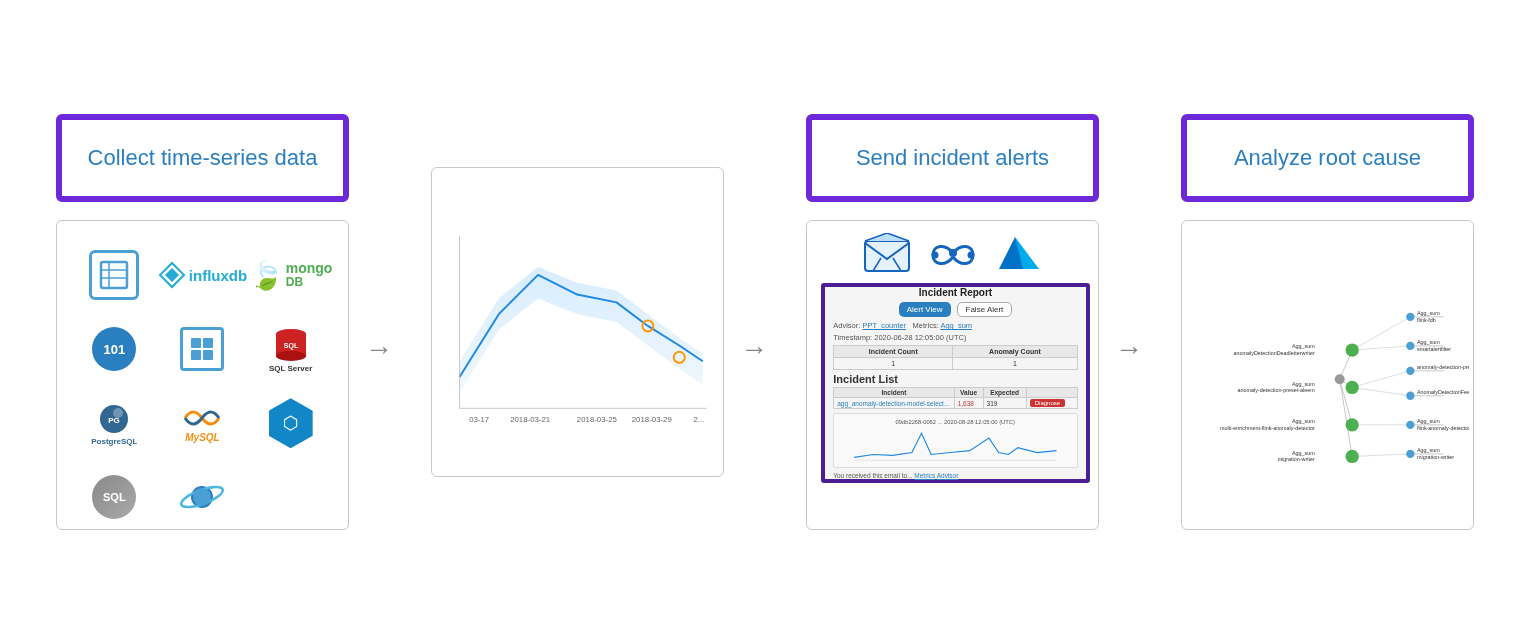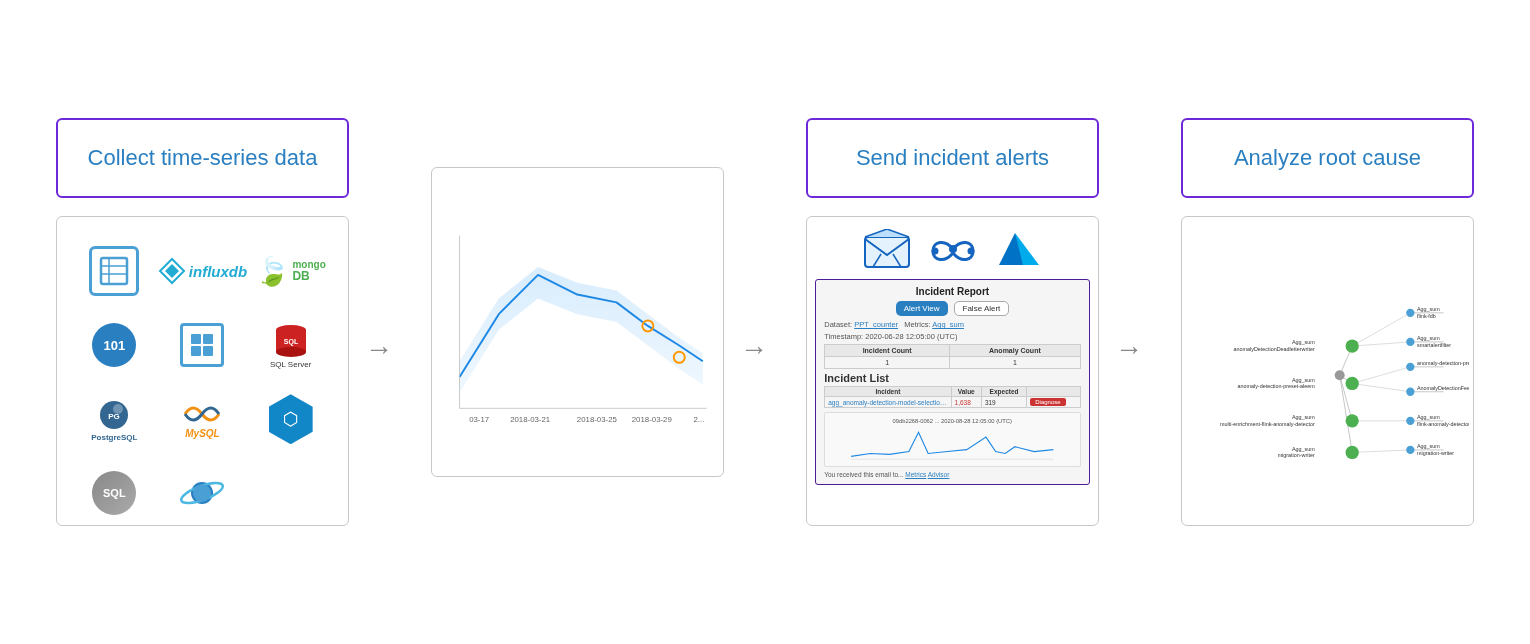--- a/index.html
+++ b/index.html
@@ -20,21 +20,21 @@
       padding: 20px 40px;
       width: 100%;
     }
     .step {
       display: flex;
       flex-direction: column;
       align-items: center;
       flex: 1;
     }
     .step-label-box {
-      border: 2px solid #6d28d9;
+      border: 6px solid #6d28d9;
       border-radius: 6px;
       padding: 24px 20px;
       text-align: center;
       background: #ffffff;
       width: 90%;
       margin-bottom: 18px;
       min-height: 72px;
       display: flex;
       align-items: center;
       justify-content: center;
@@ -91,25 +91,26 @@
     .icon-dashboard { border: 3px solid #4a9fd4; border-radius: 4px; width: 44px; height: 44px; display: flex; align-items: center; justify-content: center; color: #4a9fd4; font-size: 18px; }
     .incident-icons-row {
       display: flex;
       justify-content: center;
       gap: 18px;
       margin-bottom: 10px;
       margin-top: 4px;
     }
     .incident-report-box {
       background: #f5f5f5;
-      border: 1px solid #4c1d95;
+      border: 4px solid #4c1d95;
       border-radius: 3px;
-      padding: 6px 8px;
+      padding: 0 8px;
       font-size: 8px;
       color: #333;
+      margin-left: 6px;
     }
     .report-title { font-size: 10px; font-weight: bold; text-align: center; color: #222; margin-bottom: 4px; }
     .btn-row { display: flex; gap: 6px; margin-bottom: 4px; justify-content: center; }
     .btn-sm { background: #2a7fc1; color: white; border: none; border-radius: 5px; padding: 2px 8px; font-size: 8px; cursor: pointer; }
     .btn-sm.outline { background: #fff; color: #333; border: 1px solid #aaa; }
     .report-info { color: #555; font-size: 7.5px; margin-bottom: 3px; }
     .report-info a { color: #2a7fc1; text-decoration: underline; }
     .report-table { width: 100%; border-collapse: collapse; margin-bottom: 3px; }
     .report-table th { background: #e8e8e8; font-size: 7px; padding: 2px 4px; text-align: center; border: 1px solid #ccc; }
     .report-table td { font-size: 7px; padding: 2px 4px; text-align: center; border: 1px solid #ccc; }
@@ -158,28 +159,28 @@
               <line x1="10" y1="2" x2="10" y2="28" stroke="#4a9fd4" stroke-width="1.5"></line>
             </svg>
           </div>
         </div>
         <div class="logo-item">
           <div style="display:flex;align-items:center;gap:3px;">
             <svg width="28" height="28" viewBox="0 0 28 28">
               <polygon points="14,2 26,14 14,26 2,14" fill="none" stroke="#22acd4" stroke-width="2"></polygon>
               <polygon points="14,7 21,14 14,21 7,14" fill="#22acd4"></polygon>
             </svg>
-            <span style="color:#22acd4;font-style:italic;font-size:15px;font-weight:bold;">influxdb</span>
+            <span style="color:#22acd4;font-size:15px;font-weight:bold;">influxdb</span>
           </div>
         </div>
 
         <div class="logo-item" style="flex-direction:row;gap:2px;">
           <span style="color:#4caf50;font-size:28px;">🍃</span>
           <div style="display:flex;flex-direction:column;align-items:flex-start;">
-            <span style="color:#4caf50;font-size:10px;font-weight:bold;line-height:1.1;">mongo</span>
+            <span style="color:#4caf50;font-size:14px;font-weight:bold;line-height:1.1;">mongo</span>
             <span style="color:#4caf50;font-size:12px;font-weight:bold;line-height:1.1;">DB</span>
           </div>
         </div>
         <div class="logo-item">
           <div class="icon-101">101</div>
         </div>
         <div class="logo-item">
           <div class="icon-dashboard">
             <svg width="26" height="26" viewBox="0 0 26 26">
               <rect x="2" y="2" width="10" height="10" fill="#4a9fd4" rx="1"></rect>
@@ -190,21 +191,21 @@
           </div>
         </div>
 
         <div class="logo-item" style="align-items:center;">
           <svg width="38" height="38" viewBox="0 0 38 38">
             <ellipse cx="19" cy="8" rx="15" ry="5" fill="#cc2222"></ellipse>
             <rect x="4" y="8" width="30" height="22" fill="#cc2222"></rect>
             <ellipse cx="19" cy="30" rx="15" ry="5" fill="#aa1111"></ellipse>
             <text x="19" y="22" font-size="7" fill="white" text-anchor="middle" font-weight="bold">SQL</text>
           </svg>
-          <span style="font-size:8px;color:#333;font-weight:normal;">SQL Server</span>
+          <span style="font-size:8px;color:#333;font-weight:bold;">SQL Server</span>
         </div>
         <div class="logo-item" style="align-items:center;">
           <svg width="36" height="36" viewBox="0 0 36 36">
             <circle cx="18" cy="18" r="14" fill="#336791"></circle>
             <circle cx="22" cy="12" r="5" fill="#fff" opacity="0.3"></circle>
             <text x="18" y="22" font-size="8" fill="white" text-anchor="middle" font-weight="bold">PG</text>
           </svg>
           <span style="font-size:8px;color:#336791;font-weight:bold;">PostgreSQL</span>
         </div>
         <div class="logo-item" style="align-items:center;">
@@ -307,21 +308,21 @@
         </svg>
       </div>
 
       <div class="incident-report-box">
         <div class="report-title">Incident Report</div>
         <div class="btn-row">
           <button class="btn-sm">Alert View</button>
           <button class="btn-sm outline">False Alert</button>
         </div>
         <div class="report-info">
-          <span>Dataset:</span>
+          <span>Advisor:</span>
           <a>PPT_counter</a>
           &nbsp;
           <span>Metrics:</span>
           <a>Agg_sum</a>
         </div>
         <div class="report-info">
           <span>Timestamp:</span>
           <span>2020-06-28 12:05:00 (UTC)</span>
         </div>
         <table class="report-table">

